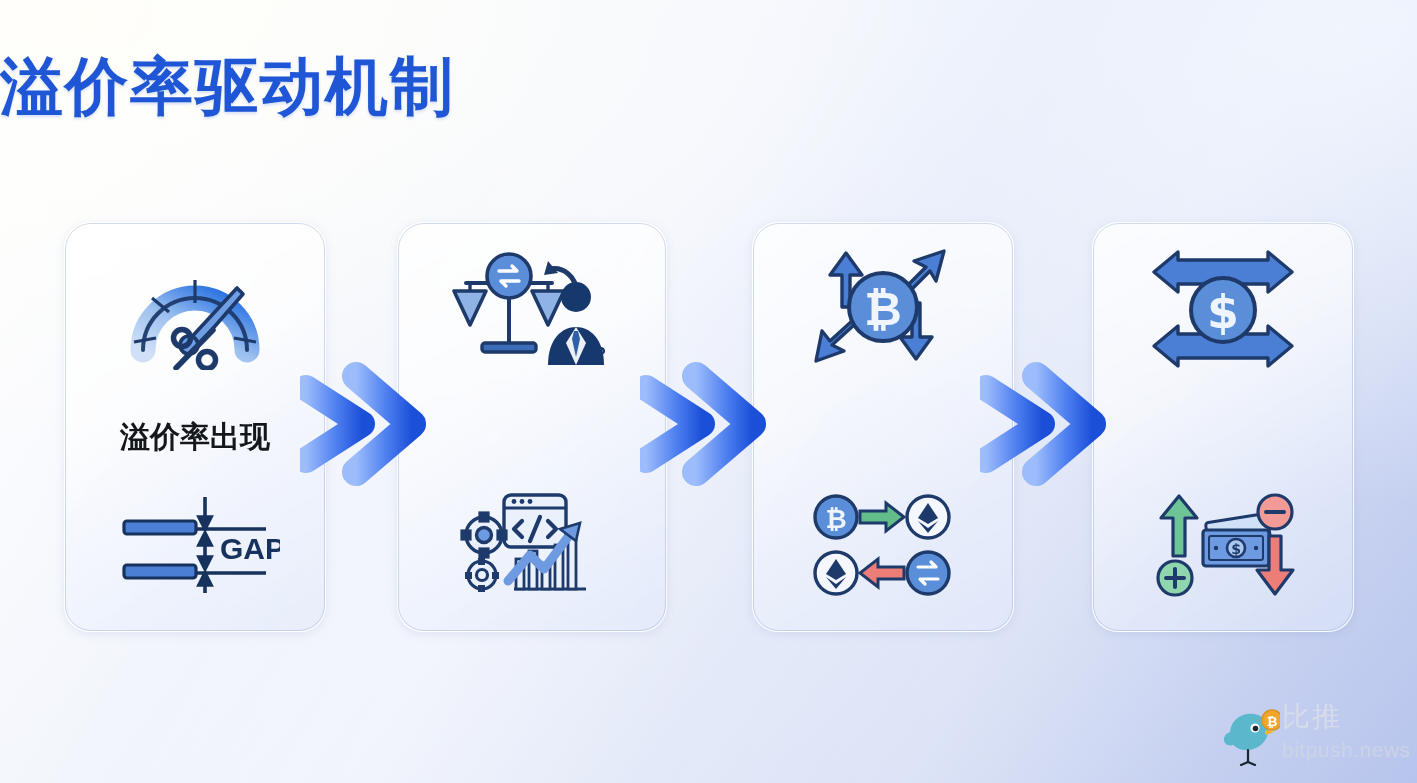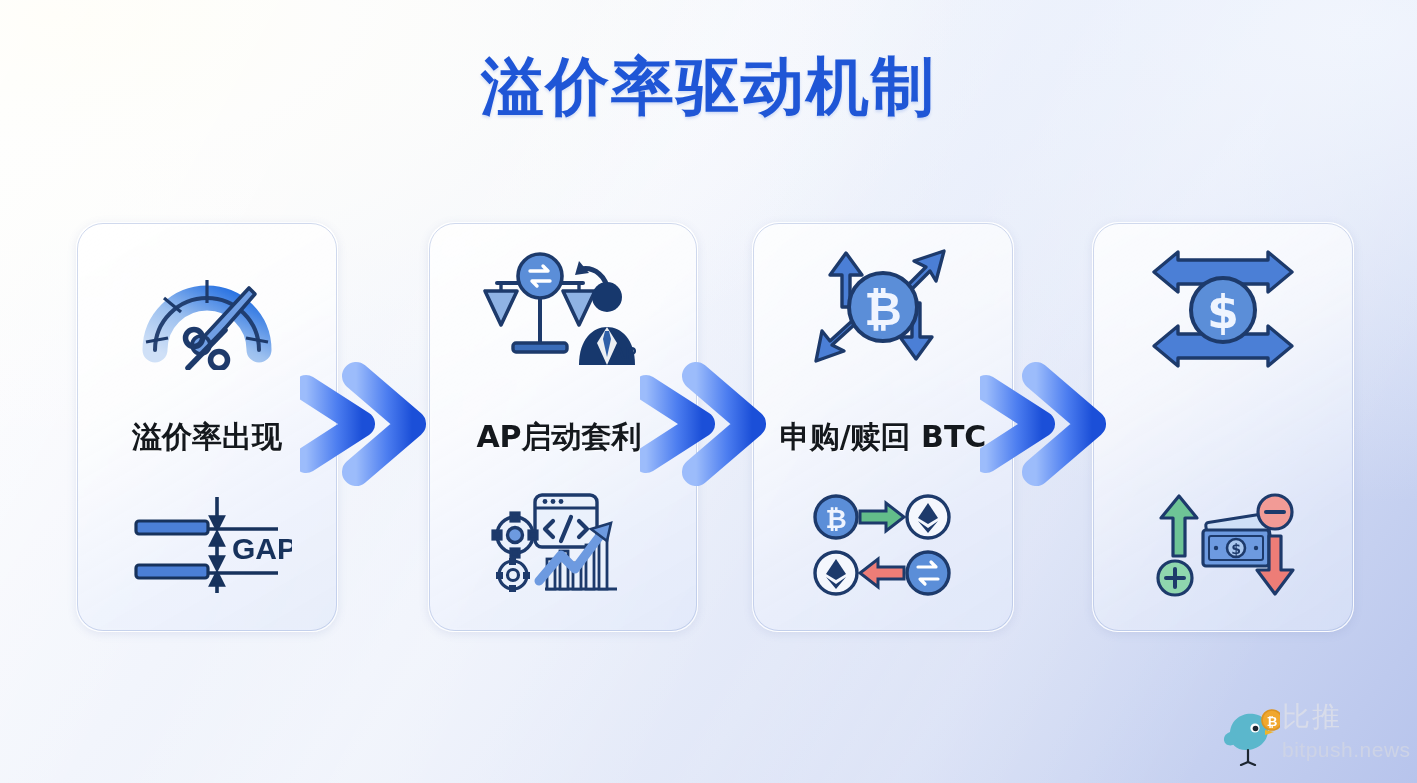--- a/index.html
+++ b/index.html
@@ -18,21 +18,21 @@
   }
   
   #stage::before{
     content:"";position:absolute;inset:0;
     background:linear-gradient(118deg,rgba(255,255,255,.55) 0%,rgba(255,255,255,0) 28%,rgba(255,255,255,.28) 42%,rgba(255,255,255,0) 58%,rgba(255,255,255,.18) 72%,rgba(255,255,255,0) 88%);
     pointer-events:none;
   }
 
   
   .title{
-    position:absolute;top:52px;left:0;width:1417px;text-align:center;
+    position:absolute;top:52px;left:0;width:1417px;text-align:left;
     font-size:63px;line-height:1.1;font-weight:700;letter-spacing:2px;
     color:#1f56d6;
     text-shadow:0 2px 3px rgba(31,86,214,.18);
     font-family:"DejaVu Sans","Liberation Sans",sans-serif;
   }
 
   
   .cards{position:absolute;top:222px;left:0;width:1417px;height:408px;}
   .card{
     position:absolute;top:0;width:260px;height:408px;border-radius:26px;
@@ -40,22 +40,22 @@
     border:1px solid rgba(255,255,255,.85);
     box-shadow:0 2px 10px rgba(90,110,170,.13), inset 0 1px 0 rgba(255,255,255,.9);
     backdrop-filter:blur(2px);
     overflow:visible;
   }
   .card::after{
     content:"";position:absolute;inset:0;border-radius:26px;
     border:1px solid rgba(150,170,215,.45);
     pointer-events:none;
   }
-  #card1{left:76px;}
-  #card2{left:428px;padding-left:8px;}
+  #card1{left:64px;}
+  #card2{left:397px;padding-left:8px;}
   #card3{left:752px;}
   #card4{left:1092px;}
 
   .icon-top{position:absolute;top:22px;left:0;width:260px;height:130px;display:flex;align-items:center;justify-content:center;}
   .label-holder{position:absolute;top:186px;left:0;width:260px;height:56px;display:flex;align-items:center;justify-content:center;}
   .label-txt{
     font-size:30px;font-weight:700;color:#14181d;letter-spacing:0px;white-space:nowrap;
     font-family:"DejaVu Sans","Liberation Sans",sans-serif;
     text-shadow:0 1px 1px rgba(255,255,255,.8);
   }
@@ -174,23 +174,20 @@
           <polygon points="134,36 128,50 142,48" fill="#1d3a6b"></polygon>
 
           <circle cx="132" cy="50" r="15" fill="#17386d"></circle>
           <path d="M104 118 C104 92 118 80 132 80 C146 80 160 92 160 118 Z" fill="#17386d"></path>
           <path d="M132 80 L122 96 L132 118 L142 96 Z" fill="#ffffff" opacity=".92"></path>
           <path d="M130 84 L134 84 L136 92 L132 110 L128 92 Z" fill="#2e5fa8"></path>
           <text x="138" y="112" font-family="'Liberation Sans',sans-serif" font-size="17" font-weight="700" fill="#17386d">AP</text>
         </svg>
       </div>
 
-      <div class="label-holder">
-        <span class="label-txt">AP启动套利</span>
-      </div>
 
       <div class="icon-bot">
         <svg width="140" height="112" viewBox="0 0 140 112" aria-hidden="true">
 
           <rect x="46" y="6" width="62" height="52" rx="7" fill="#eaf1fc" stroke="#1d3a6b" stroke-width="3.4"></rect>
           <path d="M46 19 h62" stroke="#1d3a6b" stroke-width="3"></path>
           <circle cx="56" cy="12.5" r="2.4" fill="#1d3a6b"></circle>
             <circle cx="64" cy="12.5" r="2.4" fill="#1d3a6b"></circle>
             <circle cx="72" cy="12.5" r="2.4" fill="#1d3a6b"></circle>
 
@@ -251,23 +248,20 @@
             <path d="M112 58 L112 92 L124 92 L108 114 L92 92 L104 92 L104 58 Z"></path>
 
             <path d="M46 80 L24 100 L36 106 L8 116 L14 86 L22 96 L44 76 Z"></path>
           </g>
 
           <circle cx="75" cy="62" r="34" fill="#5b8ed8" stroke="#1d3a6b" stroke-width="4"></circle>
           <text x="75" y="80" text-anchor="middle" font-family="'DejaVu Sans',sans-serif" font-size="46" font-weight="700" fill="#f0f5ff">₿</text>
         </svg>
       </div>
 
-      <div class="label-holder">
-        <span class="label-txt">申购/赎回 BTC</span>
-      </div>
 
       <div class="icon-bot">
         <svg width="150" height="108" viewBox="0 0 150 108" aria-hidden="true">
 
           <circle cx="28" cy="26" r="21" fill="#5b8ed8" stroke="#1d3a6b" stroke-width="3.4"></circle>
           <text x="28" y="37" text-anchor="middle" font-family="'DejaVu Sans',sans-serif" font-size="26" font-weight="700" fill="#eef4ff">₿</text>
           <path d="M52 20 L78 20 L78 12 L96 26 L78 40 L78 32 L52 32 Z" fill="#63bd8a" stroke="#1d3a6b" stroke-width="3"></path>
           <circle cx="120" cy="26" r="21" fill="#f4f7fd" stroke="#1d3a6b" stroke-width="3.4"></circle>
           <g fill="#1d3a6b">
             <polygon points="120,12 130,27 120,33 110,27"></polygon>

